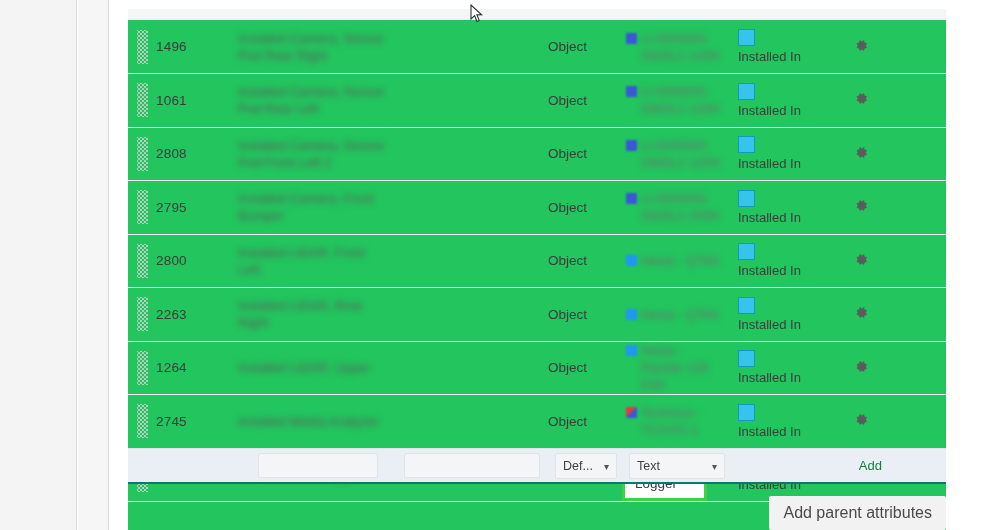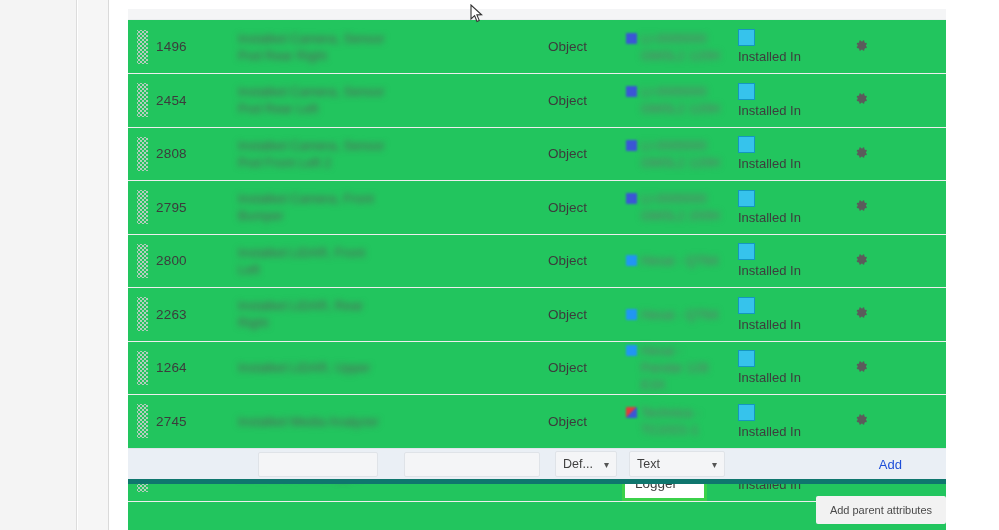--- a/index.html
+++ b/index.html
@@ -165,21 +165,21 @@
   }
   .can-sub { font-size: 13.5px; color: #3c3c3c; line-height: 17px; }
 
   
   .add-row {
     position: absolute;
     left: 128px; top: 448px;
     width: 818px; height: 36px;
     background: #eaeff5;
     border-top: 1px solid #dfe4ea;
-    border-bottom: 5px solid #0f766e;
+    border-bottom: 2px solid #0f766e;
     display: flex;
     align-items: center;
     justify-content: flex-end;
   }
   .f-spacer-a { width: 130px; }
   .f-input {
     height: 25px;
     border: 1px solid #dfe3e8;
     background: #f4f5f7;
     border-radius: 2px;
@@ -210,38 +210,38 @@
     position: absolute; right: 8px; top: 50%;
     transform: translateY(-50%);
     pointer-events: none;
     font-size: 10px; color: #555;
   }
   .f-select.def  { width: 62px; }
   .f-select.text { width: 96px; }
   .sel-gap { width: 12px; }
   .add-btn {
     margin-left: auto;
-    margin-right: 36px;
+    margin-right: 56px;
     background: transparent;
     border: none;
     font-size: 13px;
-    color: #1d4ed8;
+    color: #15803d;
     cursor: pointer;
     padding: 4px 8px;
     font-family: "Liberation Sans", sans-serif;
   }
 
   
   .apa-btn {
     position: absolute;
     right: 53px; top: 496px;
     background: #f2f2f2;
     border: none;
     border-radius: 2px;
-    font-size: 11px;
+    font-size: 16px;
     color: #4a4a4a;
     padding: 8px 14px;
     cursor: pointer;
     font-family: "Liberation Sans", sans-serif;
   }
 
   
   .cursor {
     position: absolute;
     left: 470px; top: 4px;
@@ -294,21 +294,21 @@
             </td>
             <td class="gear-cell"><span class="gear"><svg width="15" height="15" viewBox="0 0 20 20" aria-hidden="true">
                   <path fill="#5b5b5b" d="M10 6.4a3.6 3.6 0 100 7.2 3.6 3.6 0 000-7.2zm0 5.5a1.9 1.9 0 110-3.8 1.9 1.9 0 010 3.8z"></path>
                   <path fill="#5b5b5b" d="M17.3 11.6l-1.4-.5a6 6 0 000-2.2l1.4-.5-.7-2-1.4.4a6 6 0 00-1.6-1.6l.4-1.4-2-.7-.5 1.4a6 6 0 00-2.2 0L8.8 3.1l-2 .7.4 1.4a6 6 0 00-1.6 1.6l-1.4-.4-.7 2 1.4.5a6 6 0 000 2.2l-1.4.5.7 2 1.4-.4a6 6 0 001.6 1.6l-.4 1.4 2 .7.5-1.4a6 6 0 002.2 0l.5 1.4 2-.7-.4-1.4a6 6 0 001.6-1.6l1.4.4z"></path>
                 </svg></span></td>
           </tr>
           <tr>
             <td>
               <div class="drag-handle"></div>
             </td>
-            <td class="id-cell">2454</td>
+            <td class="id-cell">1061</td>
             <td>
               <span class="blurtext">Installed Camera, Sensor Pod Rear Left</span>
             </td>
             <td></td>
             <td class="type-cell">Object</td>
             <td>
               <div class="linkcell">
                 <span class="mini-icon mi-blue"></span>
                 <span class="blurtext light">LI-0000000 GMSL2 120H</span>
               </div>

